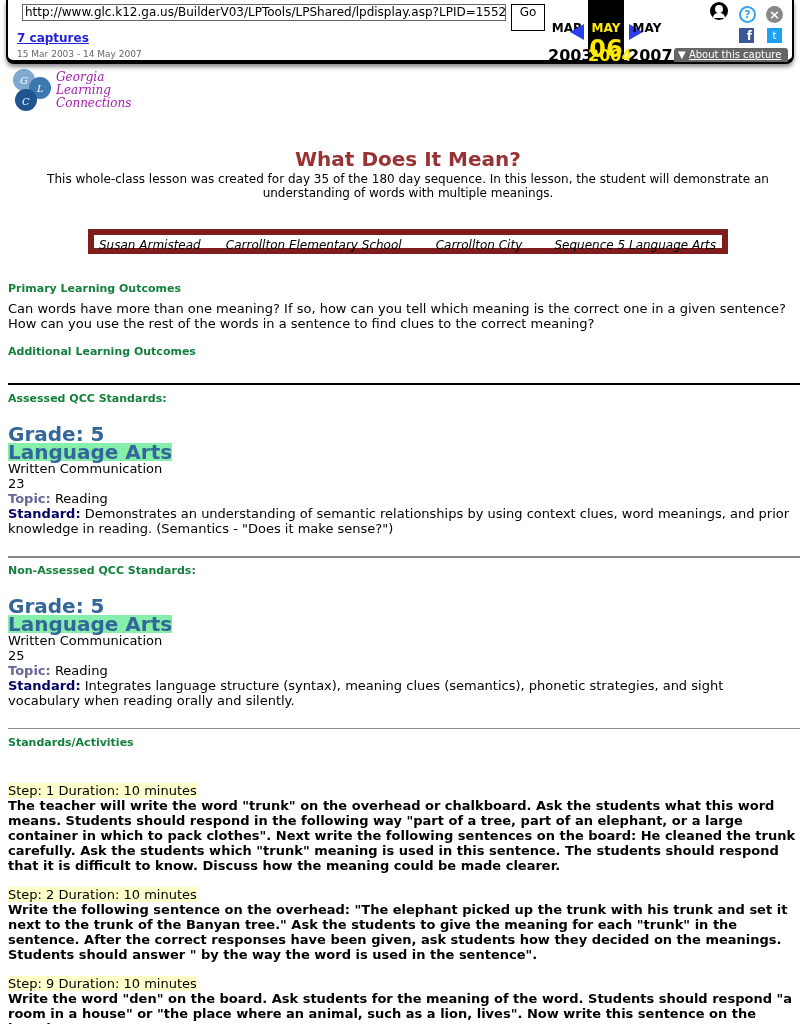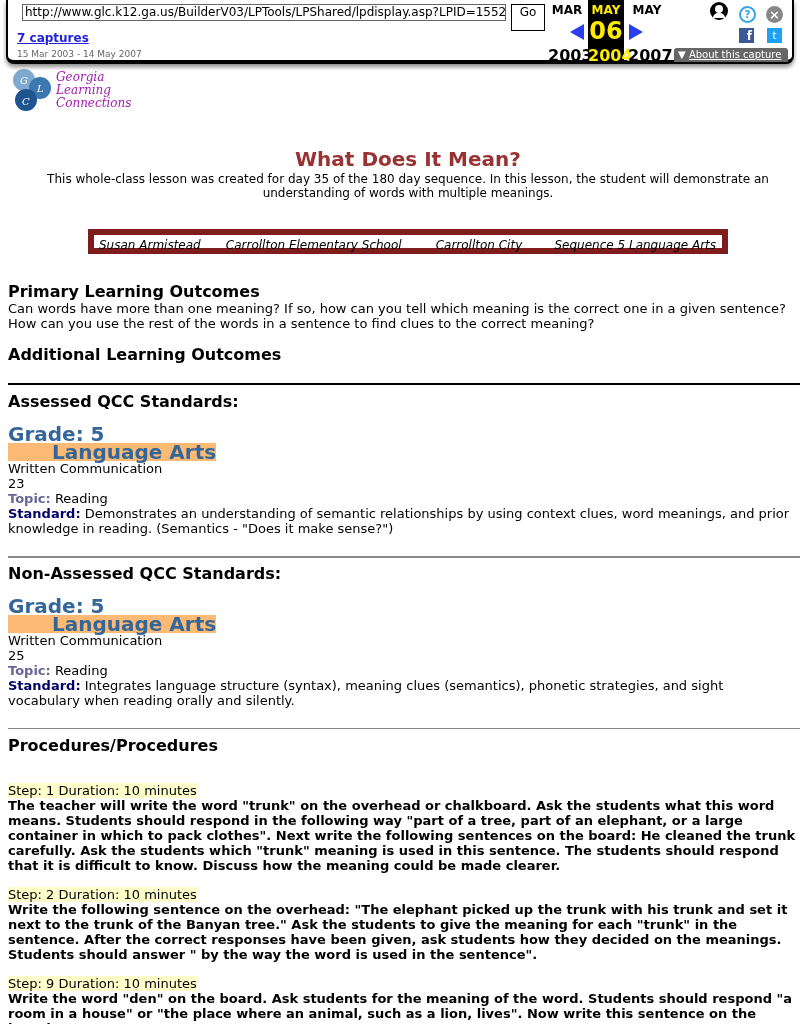--- a/index.html
+++ b/index.html
@@ -21,21 +21,21 @@
     }
     .wb-go {
       position: absolute; left: 503px; top: 4px; width: 34px; height: 27px;
       border: 1px solid #000; font-size: 12px; line-height: 15px; text-align: center; background: #fff;
     }
     .wb-captures {
       position: absolute; left: 9px; top: 31px; font-size: 12px; font-weight: bold; color: #2222dd; text-decoration: underline;
     }
     .wb-range { position: absolute; left: 9px; top: 49px; font-size: 9px; color: #666; }
     .wb-col { position: absolute; top: 0; width: 38px; text-align: center; font-weight: bold; }
-    .wb-col .m { font-size: 12px; line-height: 16px; padding-top: 2px; text-align: center; }
+    .wb-col .m { font-size: 12px; line-height: 16px; padding-top: 20px; text-align: center; }
     .wb-col .y { font-size: 16px; position: absolute; top: 46px; width: 100%; text-align: center; }
     .wb-prev { left: 540px; color: #000; }
     .wb-cur { left: 580px; width: 36px; background: #000; color: #ffeb00; height: 62px; }
     .wb-cur .d { font-size: 24px; line-height: 24px; margin-top: 1px; }
     .wb-next { left: 620px; color: #000; }
     .arrow-l { position: absolute; left: 562px; top: 24px; width: 0; height: 0; border-top: 8px solid transparent; border-bottom: 8px solid transparent; border-right: 14px solid #2a3ef0; }
     .arrow-r { position: absolute; left: 621px; top: 24px; width: 0; height: 0; border-top: 8px solid transparent; border-bottom: 8px solid transparent; border-left: 14px solid #2a3ef0; }
     .wb-about {
       position: absolute; left: 666px; top: 48px; width: 114px; height: 14px; background: #666; color: #fff;
       font-size: 10px; line-height: 14px; padding-left: 4px; border-radius: 3px 3px 0 0; white-space: nowrap;
@@ -55,25 +55,25 @@
     .logo-text { position: absolute; left: 46px; top: 3px; font-family: "DejaVu Serif", serif; font-style: italic; font-size: 12px; line-height: 13px; color: #a21caf; }
 
     
     .title { position: absolute; left: 0; top: 147px; width: 816px; text-align: center; font-size: 20px; font-weight: bold; color: #993333; }
     .desc { position: absolute; left: 40px; top: 172px; width: 736px; text-align: center; font-size: 12px; line-height: 14px; color: #000; }
     .meta-box {
       position: absolute; left: 88px; top: 229px; width: 640px; height: 25px; border: 6px solid #7f1d1d;
       font-size: 12px; font-style: italic; line-height: 21px; padding-left: 5px; white-space: nowrap;
     }
     .meta-box span { display: inline-block; }
-    .h-sec { position: absolute; left: 8px; font-size: 16px; font-weight: bold; color: #000000; text-align: right; }
+    .h-sec { position: absolute; left: 8px; font-size: 11px; font-weight: bold; color: #15803d; text-align: right; }
     .para { position: absolute; left: 8px; width: 790px; font-size: 13px; line-height: 15px; }
     .rule { position: absolute; left: 8px; width: 792px; }
     .grade { position: absolute; left: 8px; font-size: 20px; font-weight: bold; color: #336699; line-height: 18px; }
-    .subj { background: #fdba74; padding-left: 44px; }
+    .subj { background: #86efac; }
     .small { position: absolute; left: 8px; font-size: 13px; line-height: 15px; }
     .topic-lbl { color: #666699; font-weight: bold; }
     .std-lbl { color: #000066; font-weight: bold; }
     .step-lbl { position: absolute; left: 8px; font-size: 13px; background: #ffffcc; line-height: 15px; padding-right: 1px; }
     .step-txt { position: absolute; left: 8px; width: 792px; font-size: 13px; font-weight: bold; line-height: 15px; }
   </style>
 </head>
 <body>
 
 <div class="wb-bar">
@@ -163,21 +163,21 @@
   <span class="topic-lbl">Topic:</span>
   <span>Reading</span>
 </div>
 <div class="small" style="top:678px; width:790px">
   <span class="std-lbl">Standard:</span>
   <span>Integrates language structure (syntax), meaning clues (semantics), phonetic strategies, and sight vocabulary when reading orally and silently.</span>
 </div>
 
 <div class="rule" style="top:728px; border-top:1px solid #888"></div>
 
-<div class="h-sec" style="top:736px">Procedures/Procedures</div>
+<div class="h-sec" style="top:736px">Standards/Activities</div>
 
 <div class="step-lbl" style="top:783px">Step:  1 Duration: 10 minutes</div>
 <div class="step-txt" style="top:798px">The teacher will write the word "trunk" on the overhead or chalkboard. Ask the students what this word means. Students should respond in the following way "part of a tree, part of an elephant, or a large container in which to pack clothes". Next write the following sentences on the board: He cleaned the trunk carefully. Ask the students which "trunk" meaning is used in this sentence. The students should respond that it is difficult to know. Discuss how the meaning could be made clearer.</div>
 
 <div class="step-lbl" style="top:887px">Step:  2 Duration: 10 minutes</div>
 <div class="step-txt" style="top:902px">Write the following sentence on the overhead: "The elephant picked up the trunk with his trunk and set it next to the trunk of the Banyan tree." Ask the students to give the meaning for each "trunk" in the sentence. After the correct responses have been given, ask students how they decided on the meanings. Students should answer " by the way the word is used in the sentence".</div>
 
 <div class="step-lbl" style="top:976px">Step:  9 Duration: 10 minutes</div>
 <div class="step-txt" style="top:991px">Write the word "den" on the board. Ask students for the meaning of the word. Students should respond "a room in a house" or "the place where an animal, such as a lion, lives". Now write this sentence on the board</div>
 

